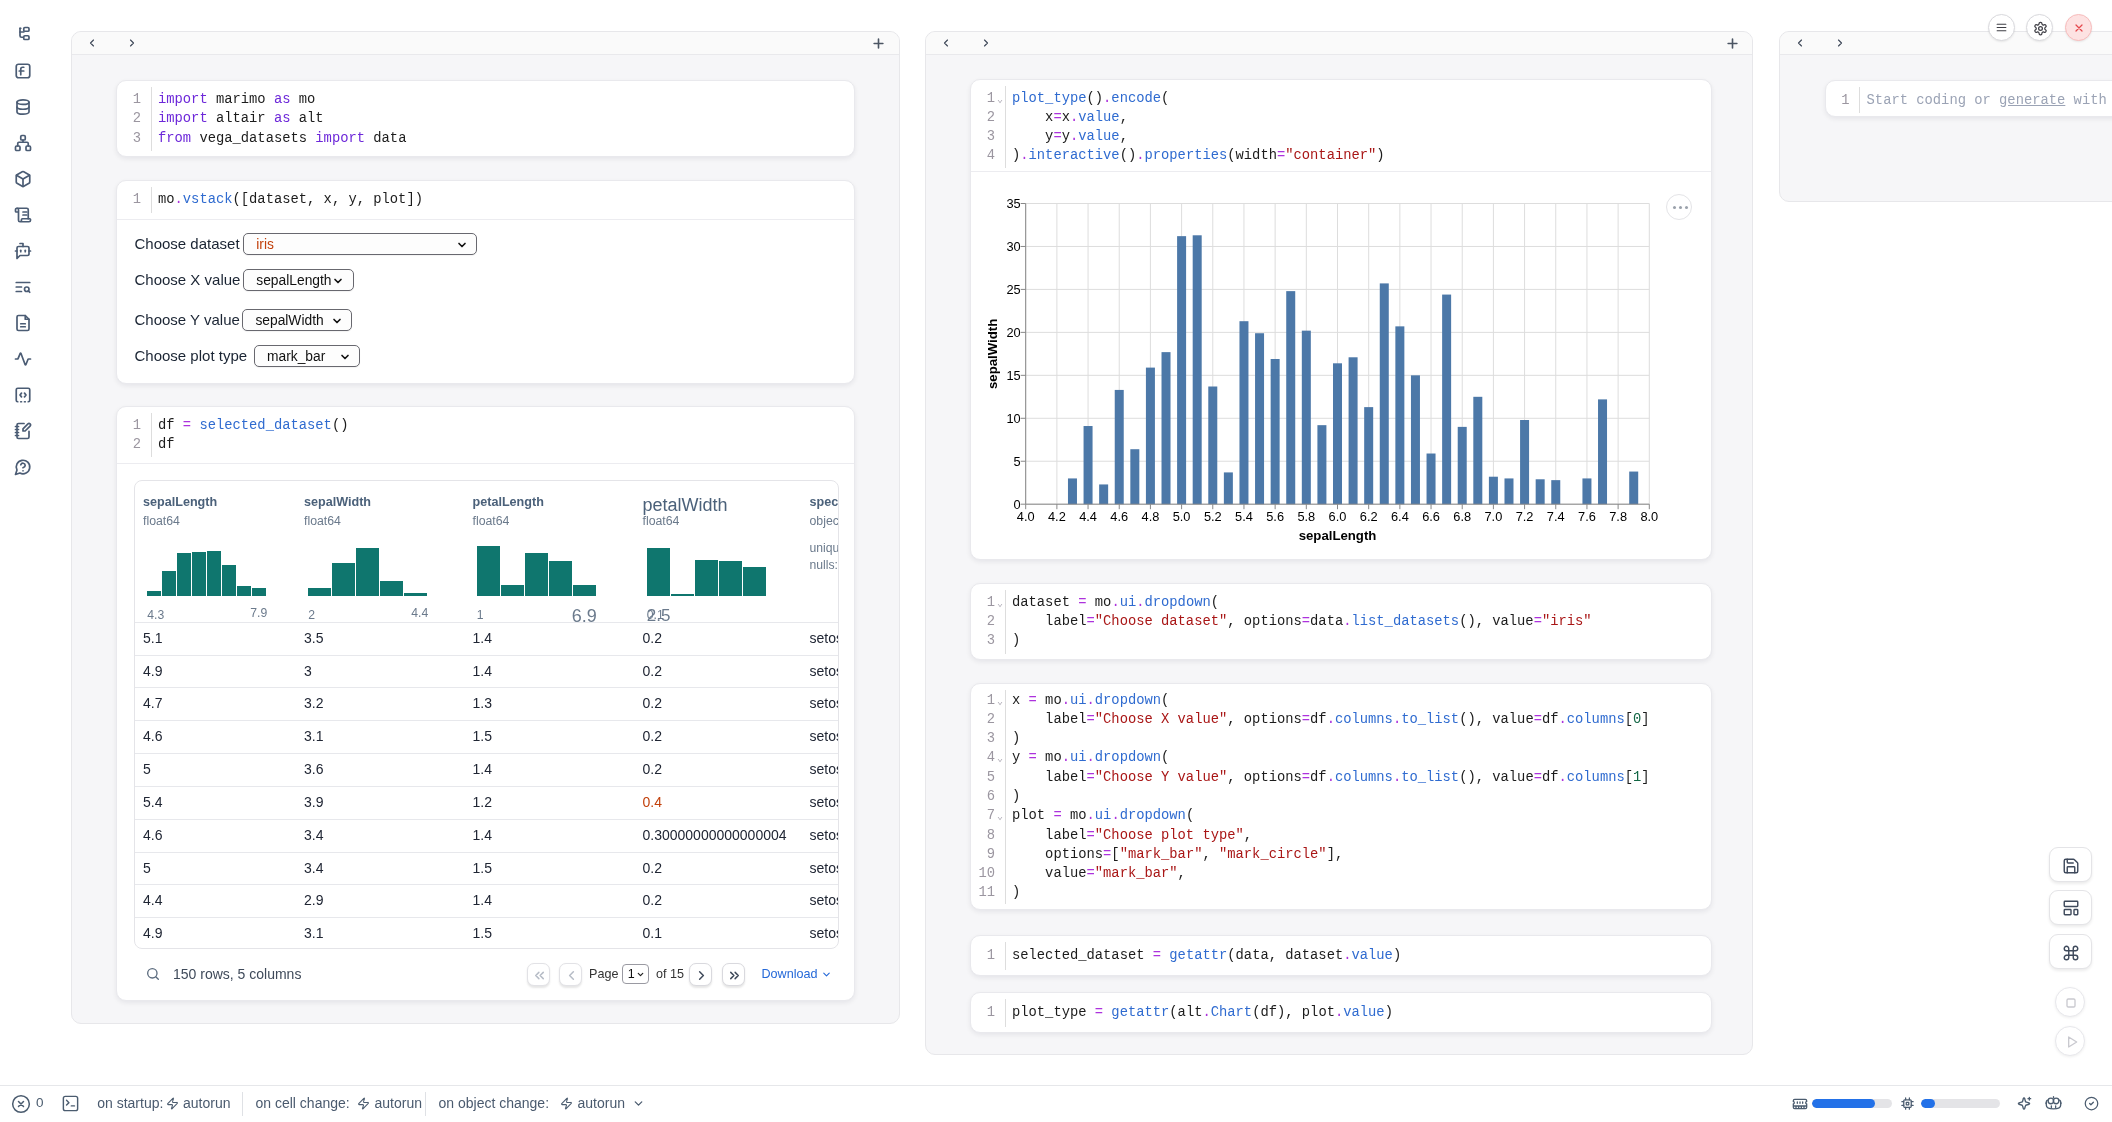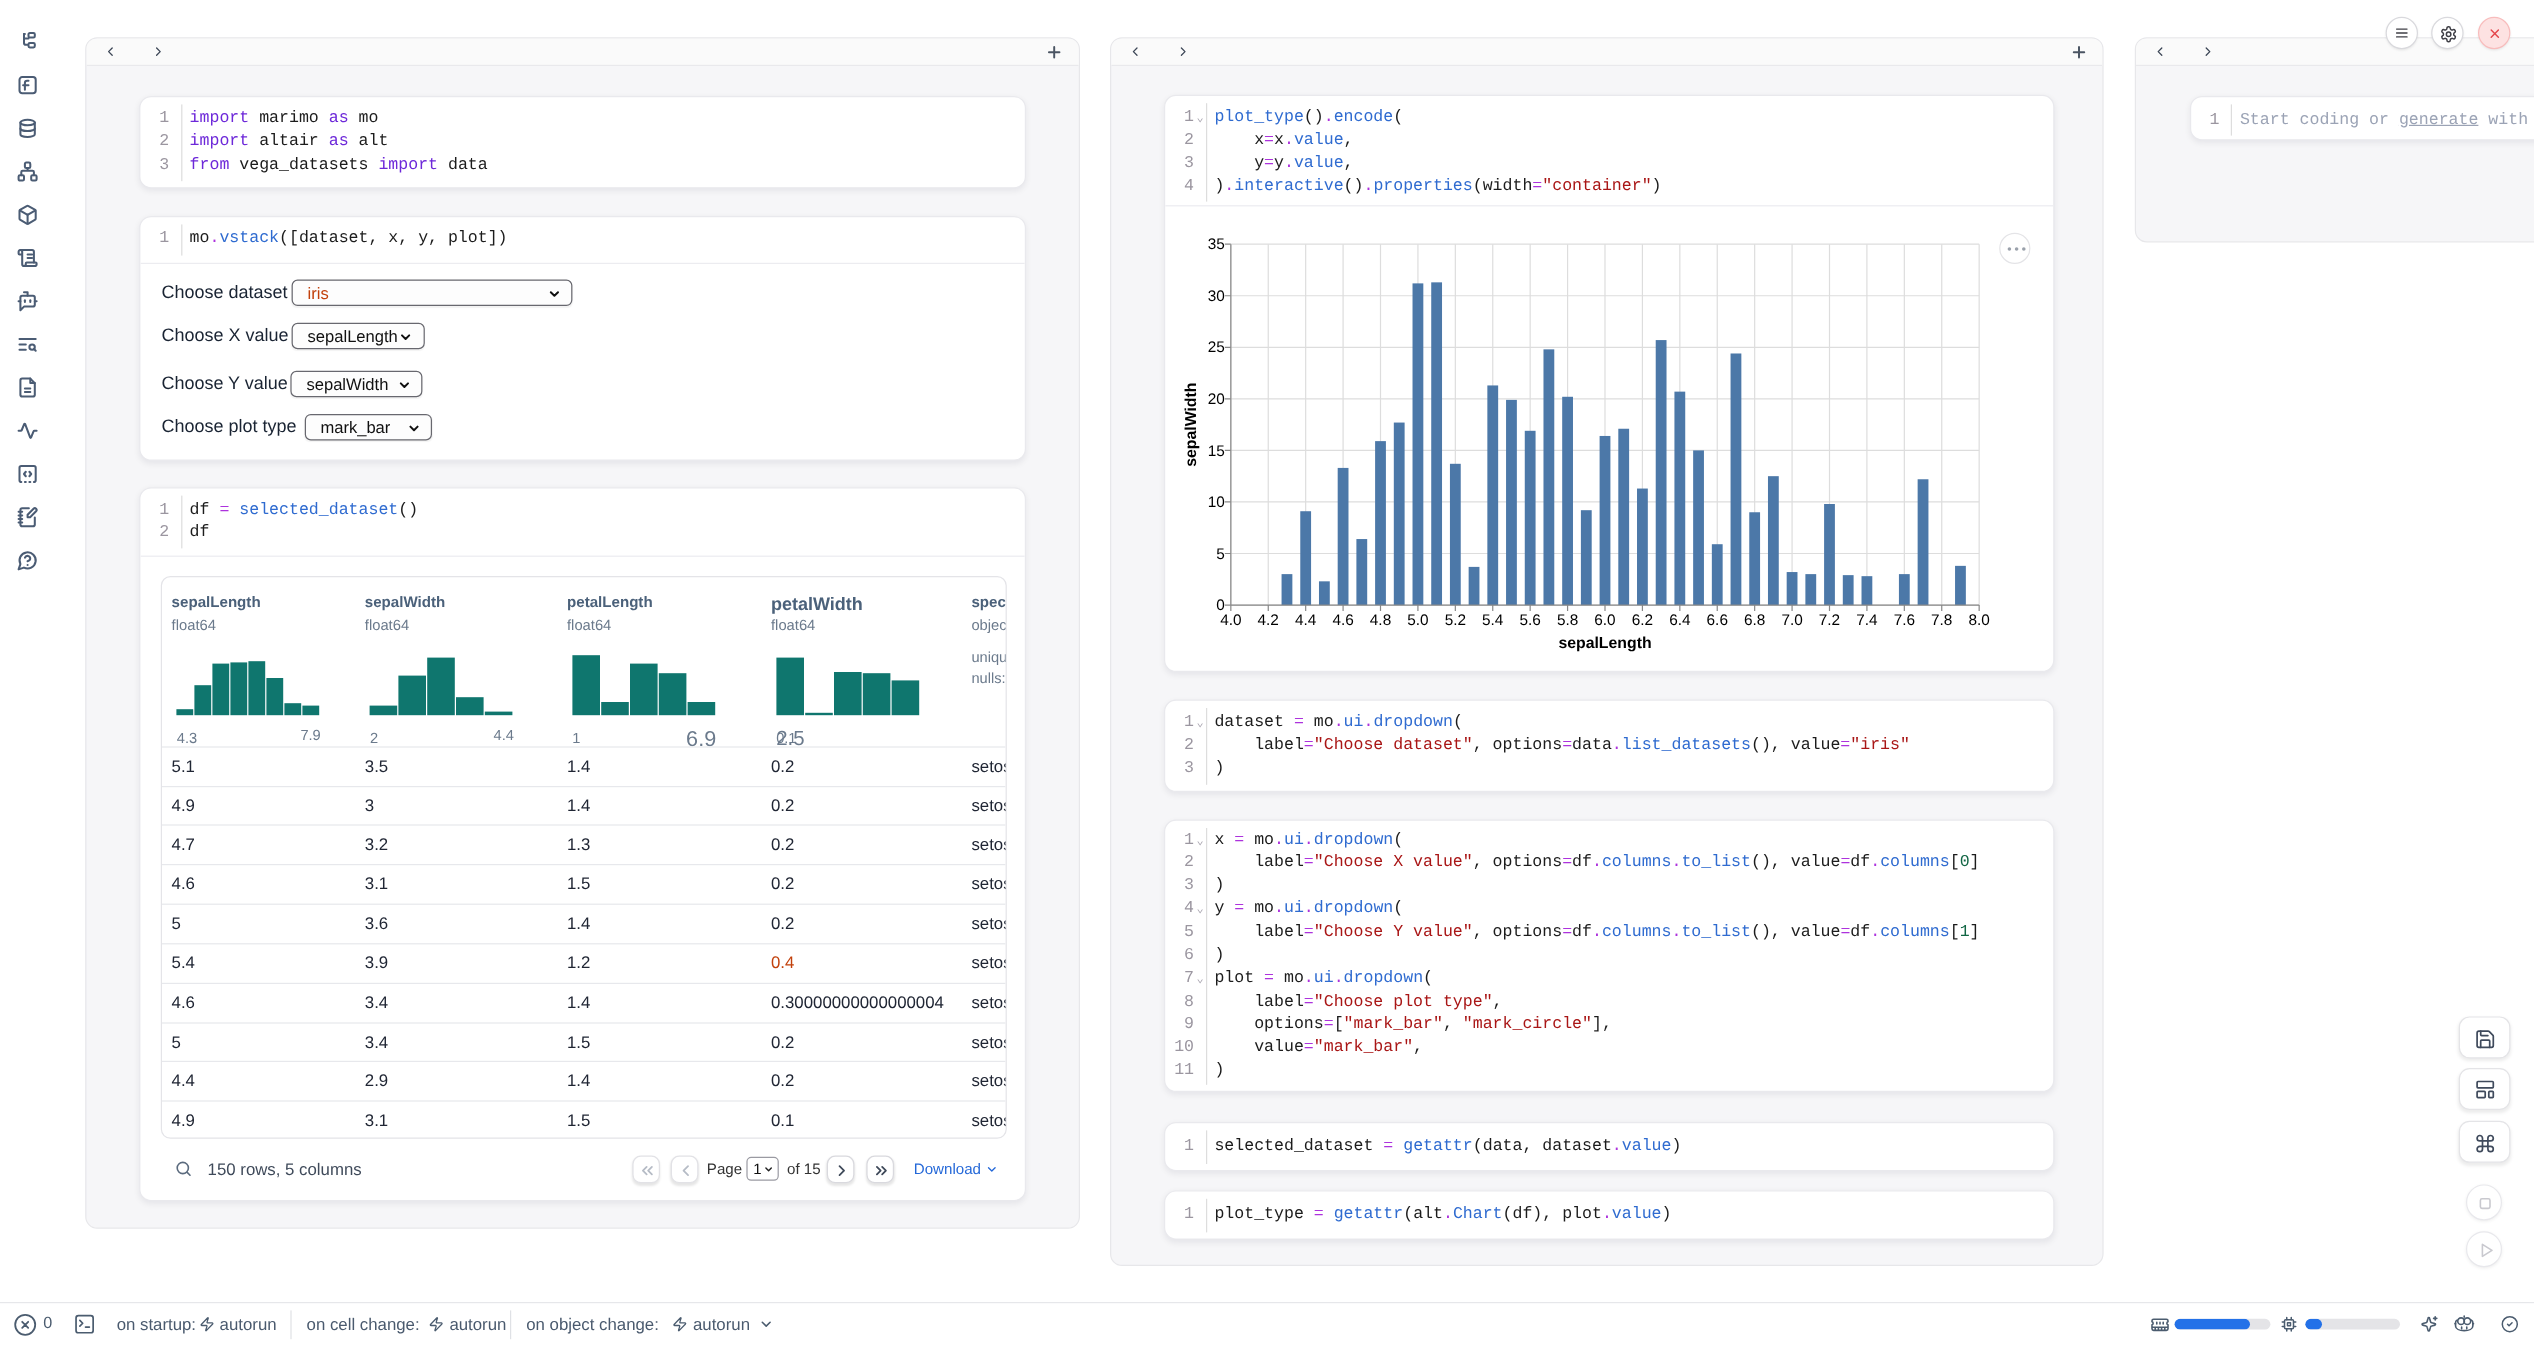--- a/index.html
+++ b/index.html
@@ -160,21 +160,21 @@
 <div class="cell" style="left:116px;top:406px;width:739px;height:595px">
     <div class="code" style="left:0.0px;top:0.0px;width:739.0px;height:55.8px;padding-top:8.6px"><div class="gsep" style="top:6.0px;bottom:6.0px"></div><div class="cl"><span class="ln">1</span><span class="ct">df <span class="o">=</span> <span class="f">selected_dataset</span>()</span></div><div class="cl"><span class="ln">2</span><span class="ct">df</span></div></div>
     <div class="divl" style="top:55.8px"></div>
     <div class="abs" style="left:16.5px;top:72.7px;width:705.3px;height:469.3px;border:1px solid #e4e4e8;border-radius:8px;background:#fff;overflow:hidden">
       <div class="abs" style="left:8.5px;top:14.5px;font-size:12.6px;font-weight:bold;color:#4b617a">sepalLength</div>
       <div class="abs" style="left:8.5px;top:33.5px;font-size:12.3px;color:#6b7a8c">float64</div>
       <div class="abs" style="left:169.5px;top:14.5px;font-size:12.6px;font-weight:bold;color:#4b617a">sepalWidth</div>
       <div class="abs" style="left:169.5px;top:33.5px;font-size:12.3px;color:#6b7a8c">float64</div>
       <div class="abs" style="left:338.0px;top:14.5px;font-size:12.6px;font-weight:bold;color:#4b617a">petalLength</div>
       <div class="abs" style="left:338.0px;top:33.5px;font-size:12.3px;color:#6b7a8c">float64</div>
-      <div class="abs" style="left:508.0px;top:14.5px;font-size:15px;font-weight:bold;color:#4b617a">petalWidth</div>
+      <div class="abs" style="left:508.0px;top:14.5px;font-size:18px;font-weight:normal;color:#4b617a">petalWidth</div>
       <div class="abs" style="left:508.0px;top:33.5px;font-size:12.3px;color:#6b7a8c">float64</div>
       <div class="abs" style="left:675.0px;top:14.5px;font-size:12.6px;font-weight:bold;color:#4b617a">species</div>
       <div class="abs" style="left:675.0px;top:33.5px;font-size:12.3px;color:#6b7a8c">object</div>
       <div class="abs" style="left:12.80px;top:109.89px;width:13.80px;height:5.71px;background:#0f766e"></div>
       <div class="abs" style="left:27.80px;top:89.89px;width:13.80px;height:25.71px;background:#0f766e"></div>
       <div class="abs" style="left:42.80px;top:72.74px;width:13.80px;height:42.86px;background:#0f766e"></div>
       <div class="abs" style="left:57.80px;top:71.31px;width:13.80px;height:44.29px;background:#0f766e"></div>
       <div class="abs" style="left:72.80px;top:69.89px;width:13.80px;height:45.71px;background:#0f766e"></div>
       <div class="abs" style="left:87.80px;top:84.17px;width:13.80px;height:31.43px;background:#0f766e"></div>
       <div class="abs" style="left:102.80px;top:105.60px;width:13.80px;height:10.00px;background:#0f766e"></div>

